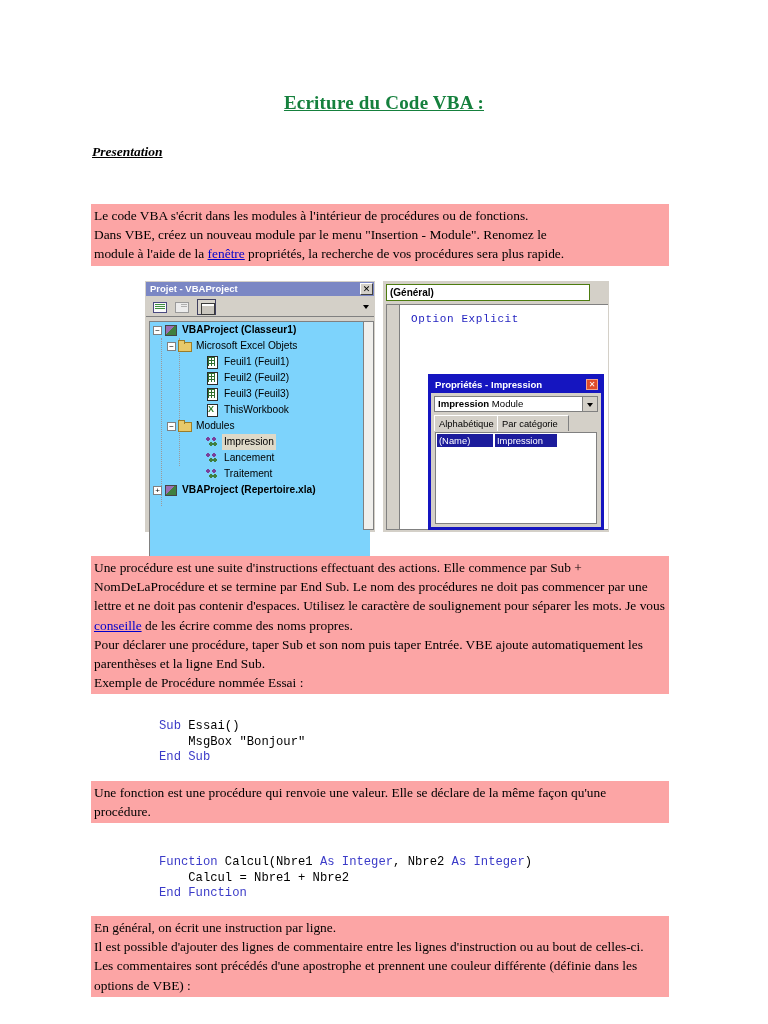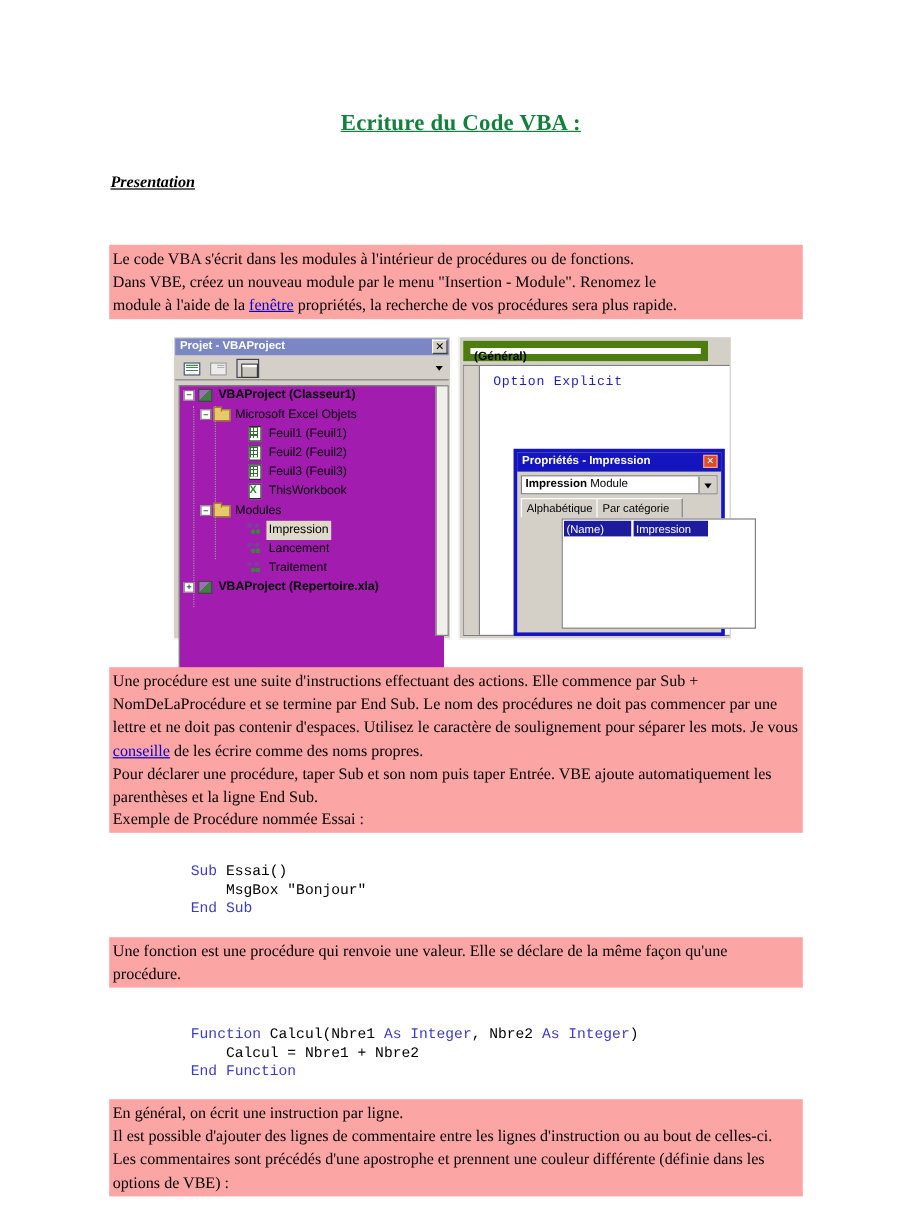--- a/index.html
+++ b/index.html
@@ -189,21 +189,21 @@
     width: 0; height: 0;
     border-left: 3px solid transparent;
     border-right: 3px solid transparent;
     border-top: 4px solid #000;
   }
 
   .pe-tree {
     position: absolute;
     left: 4px; top: 40px;
     width: 221px; height: 242px;
-    background: #a21caf;
+    background: #7dd3fc;
     border: 1px solid #808080;
     border-right: none;
     box-sizing: border-box;
     overflow: hidden;
     text-decoration: underline;
   }
   .pe-scroll {
     position: absolute;
     right: 1px; top: 40px;
     width: 11px; height: 209px;
@@ -330,21 +330,21 @@
     width: 228px; height: 253px;
     background: #d4d0c8;
     border: 1px solid #ffffff;
     box-sizing: border-box;
   }
   .cp-combo {
     position: absolute;
     left: 3px; top: 3px;
     width: 204px; height: 17px;
     background: #ffffff;
-    border: 6px solid #4d7c0f;
+    border: 1px solid #4d7c0f;
     font-size: 10px;
     font-weight: bold;
     line-height: 15px;
     padding-left: 3px;
     color: #000;
     box-sizing: border-box;
   }
   .cp-body {
     position: absolute;
     left: 3px; top: 23px;
@@ -455,21 +455,20 @@
   }
   .pw-tab.t1 { left: 0; width: 84px; }
   .pw-tab.t2 { left: 63px; width: 72px; }
   .pw-grid {
     position: absolute;
     left: 4px; top: 55px;
     width: 162px; height: 92px;
     background: #ffffff;
     border: 1px solid #808080;
     box-sizing: border-box;
-    margin-left: 33px;
   }
   .pw-row {
     position: relative;
     height: 13px;
     line-height: 13px;
     font-size: 9.4px;
   }
   .pw-key {
     position: absolute;
     left: 1px; top: 1px;

